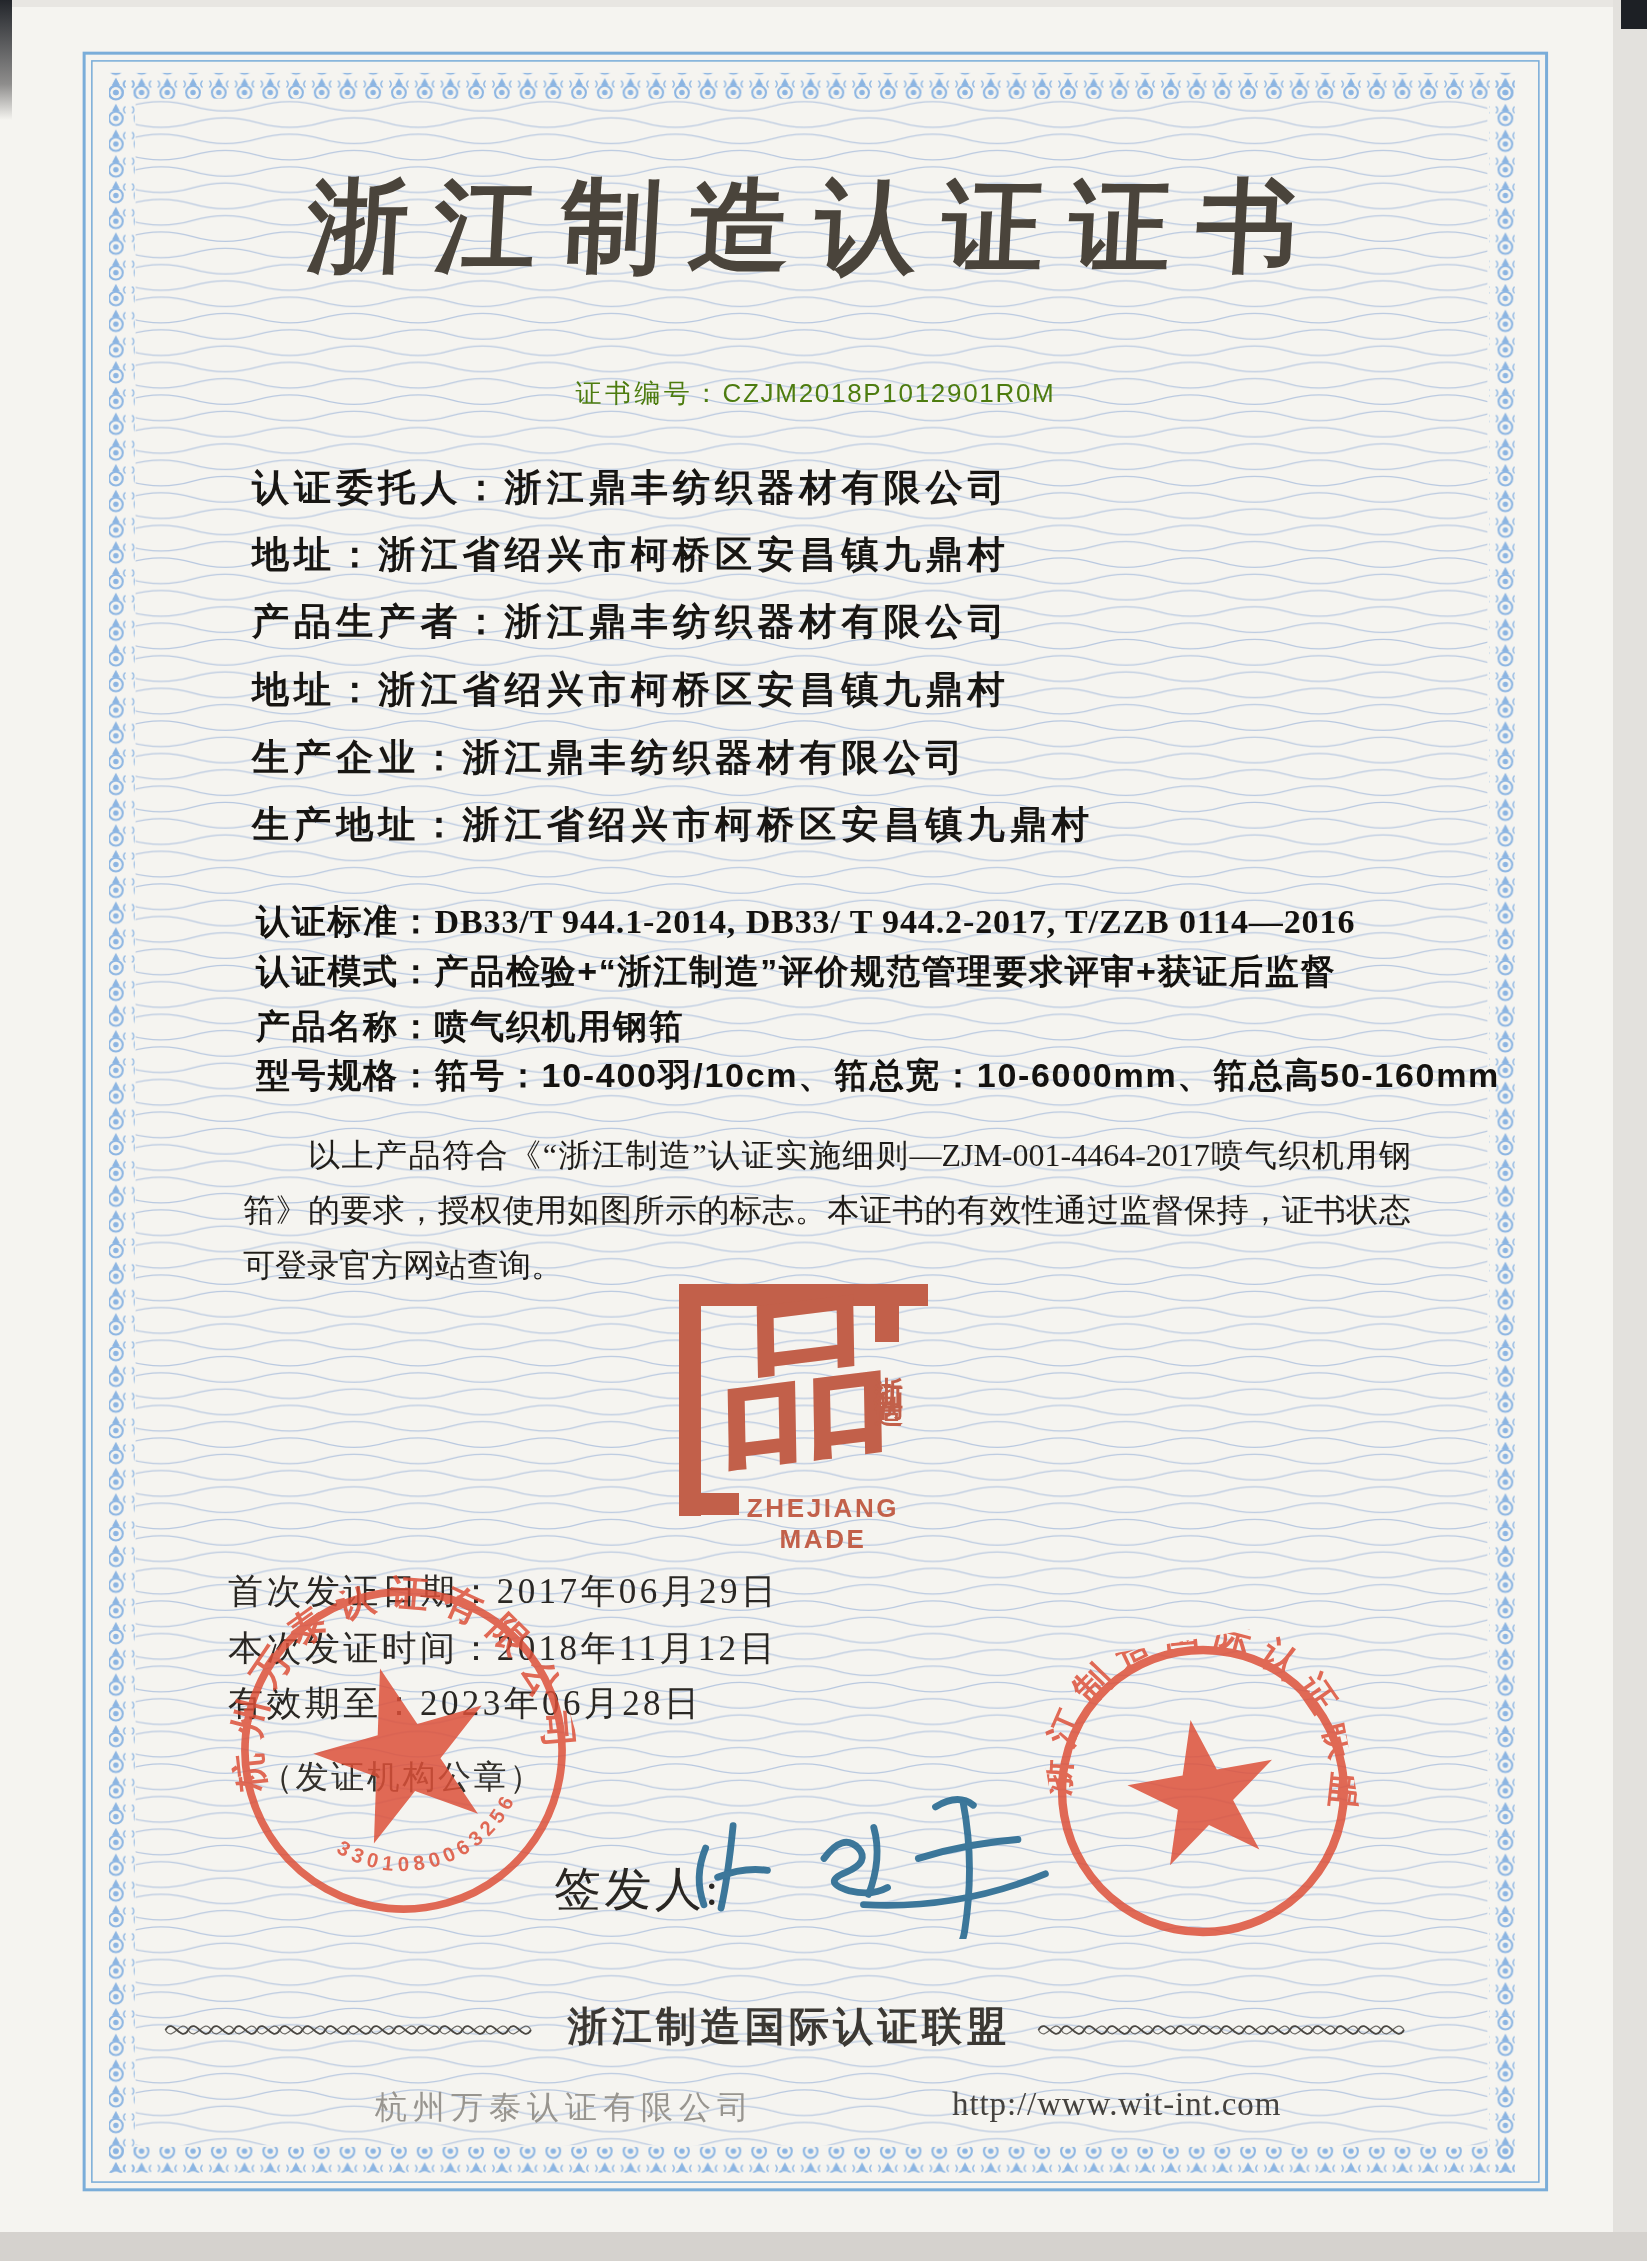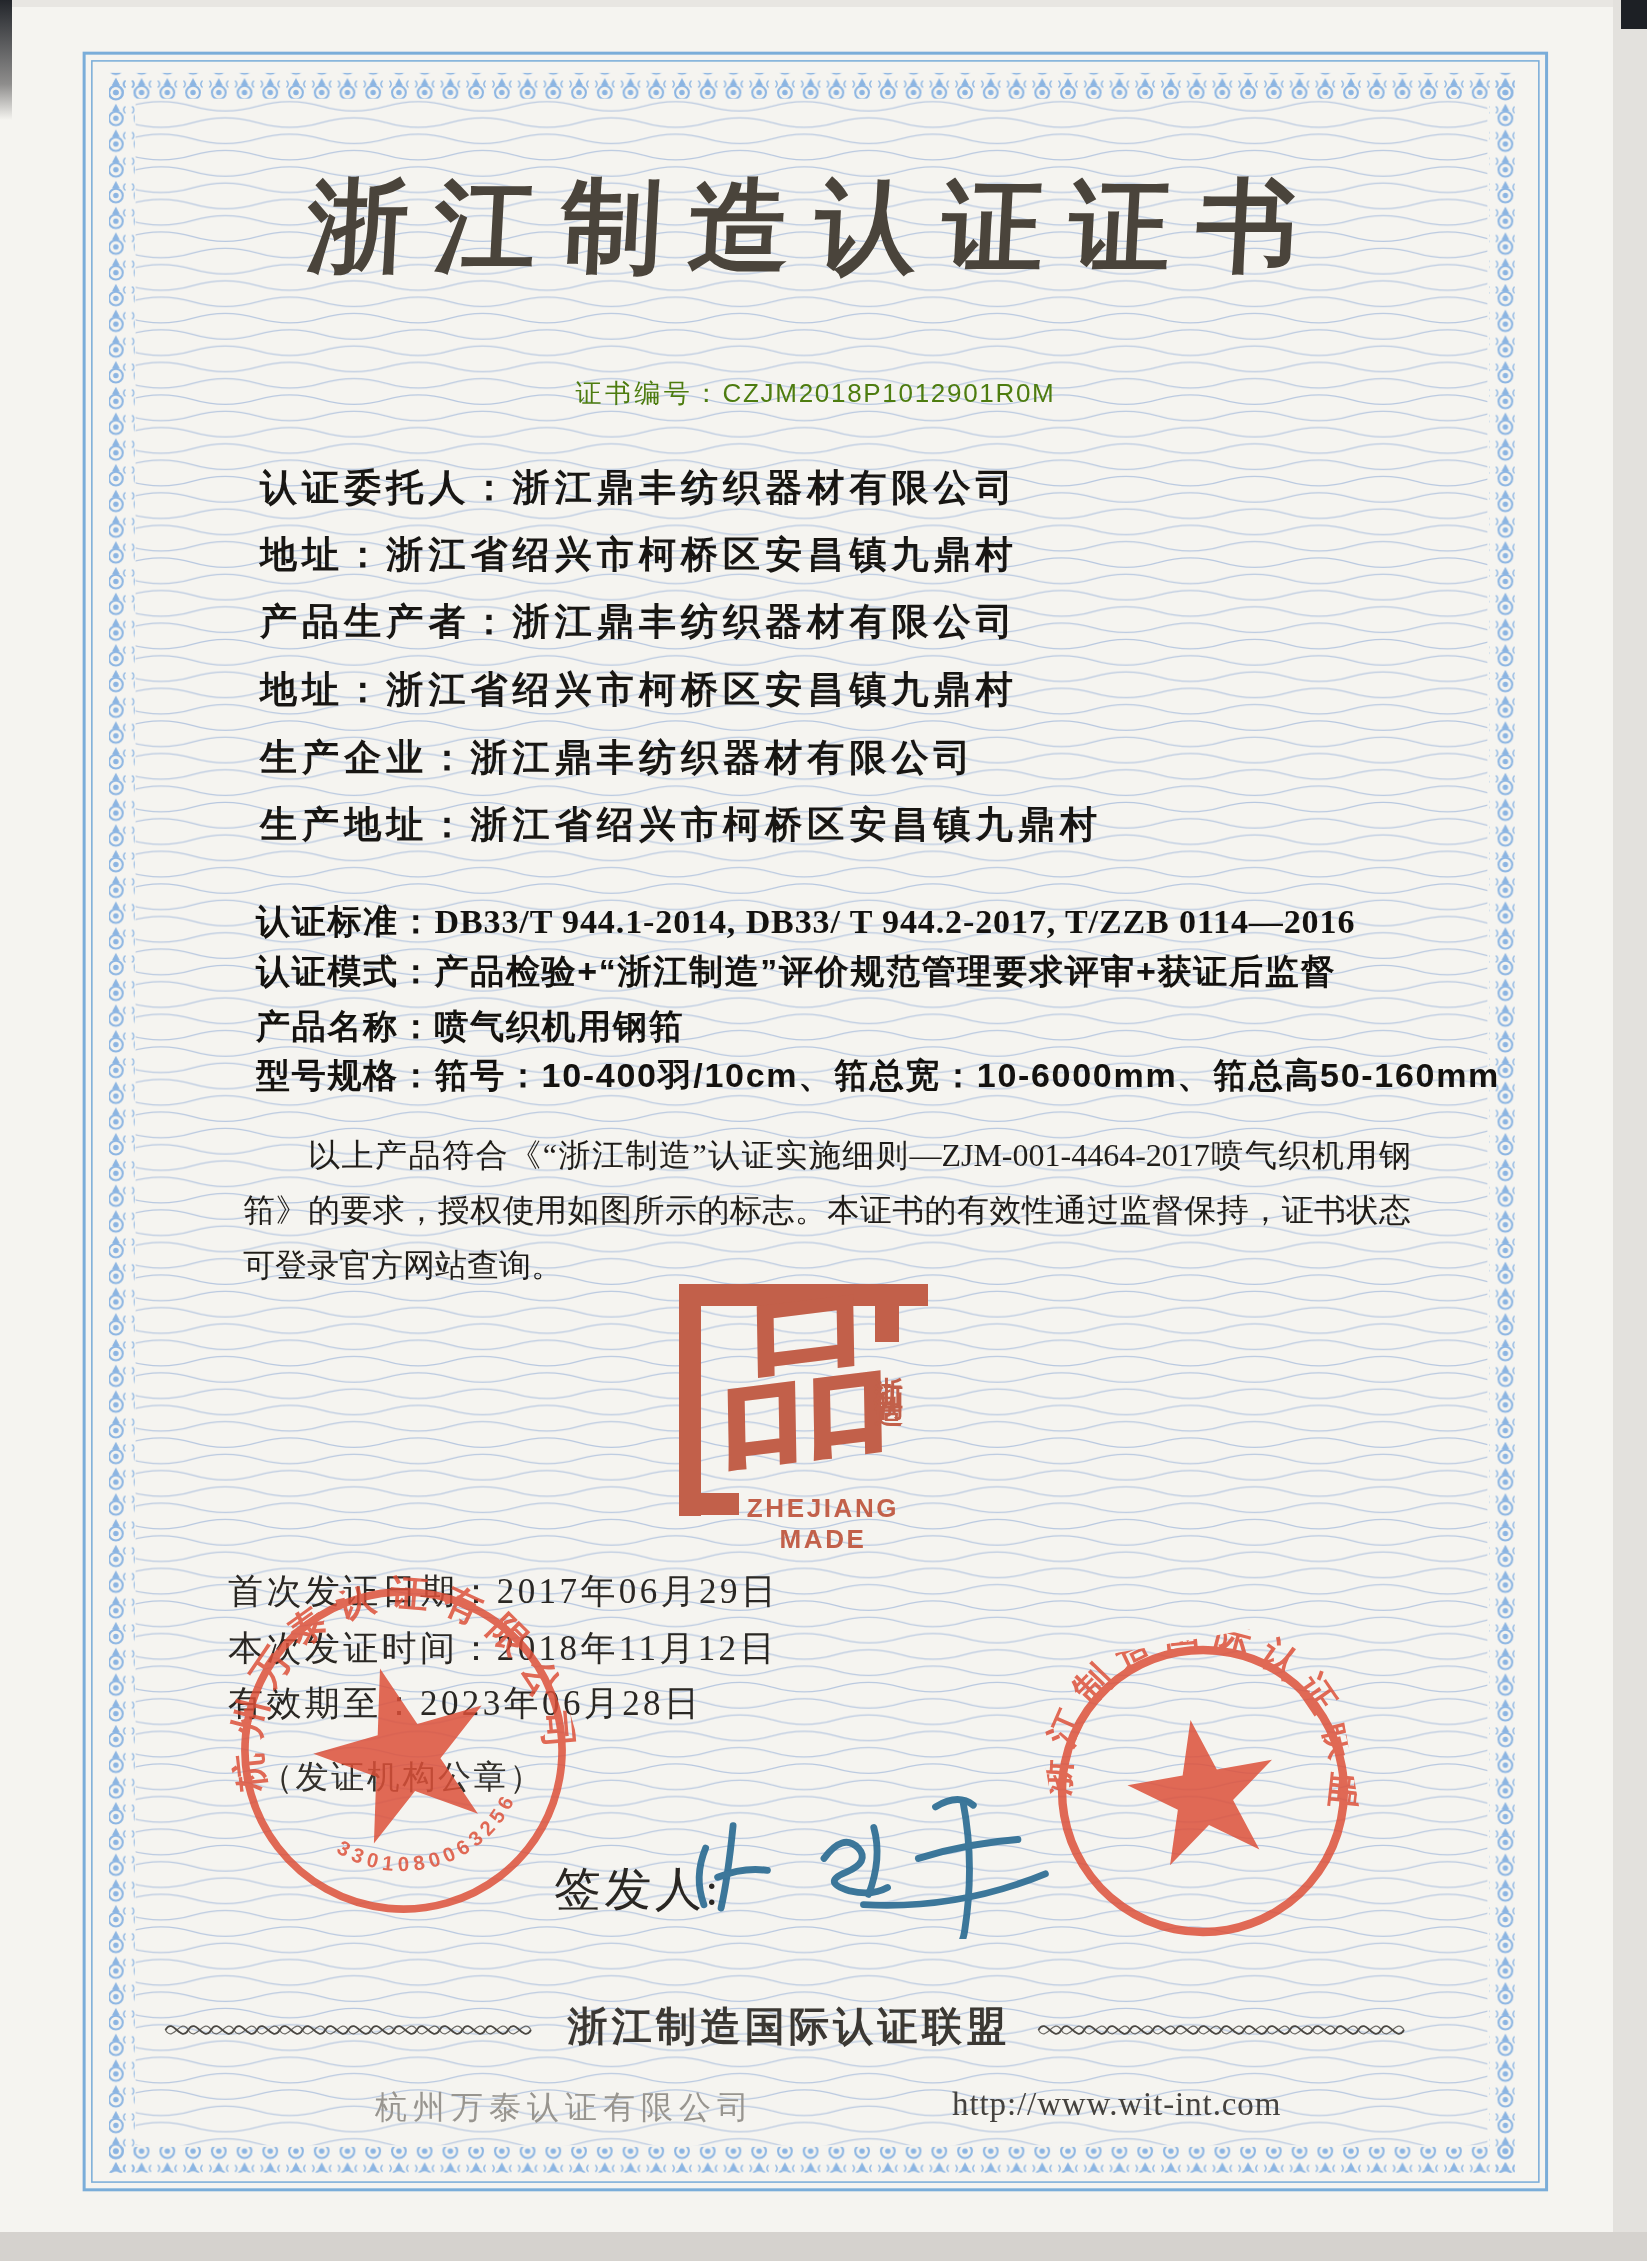--- a/index.html
+++ b/index.html
@@ -12,21 +12,21 @@
   .paper{position:absolute; left:0; top:6.9px; width:1613px; height:2225px; background:#f5f4f0;}
   svg.layer{position:absolute; left:0; top:0;}
   .abs{position:absolute; white-space:nowrap;}
   .centerband{position:absolute; left:82px; width:1467px; text-align:center;}
 
   .title{top:160px; font-size:101px; font-weight:bold; letter-spacing:26px; color:#4a443b;
          font-family:"Liberation Serif", serif; transform:skewX(-3deg);}
   .certno{top:360px; font-size:26px; color:#4d7c0f; letter-spacing:3.4px;margin-top:16px;}
   .certno .code{font-family:"Liberation Sans", sans-serif; letter-spacing:1.7px;}
 
-  .field-row{left:260px; font-family:"Liberation Sans", sans-serif; font-weight:bold;
+  .field-row{left:252px; font-family:"Liberation Sans", sans-serif; font-weight:bold;
              font-size:37px; color:#181613; letter-spacing:5.1px;}
   .spec-row{left:256px; font-family:"Liberation Sans", sans-serif; font-weight:bold;
             font-size:34px; color:#14120f; letter-spacing:1.7px;}
   .spec-serif{font-family:"Liberation Serif", serif; font-weight:bold; letter-spacing:0.9px;}
 
   .statement{position:absolute; left:243px; top:1128px; width:1168px; font-size:32px; line-height:55px;
              color:#201d19; text-align:justify; text-indent:65px; white-space:normal;}
 
   .logo{position:absolute; left:679px; top:1284px; width:254px; height:240px;}
   .logo .bar{position:absolute; background:#c2604a;}

